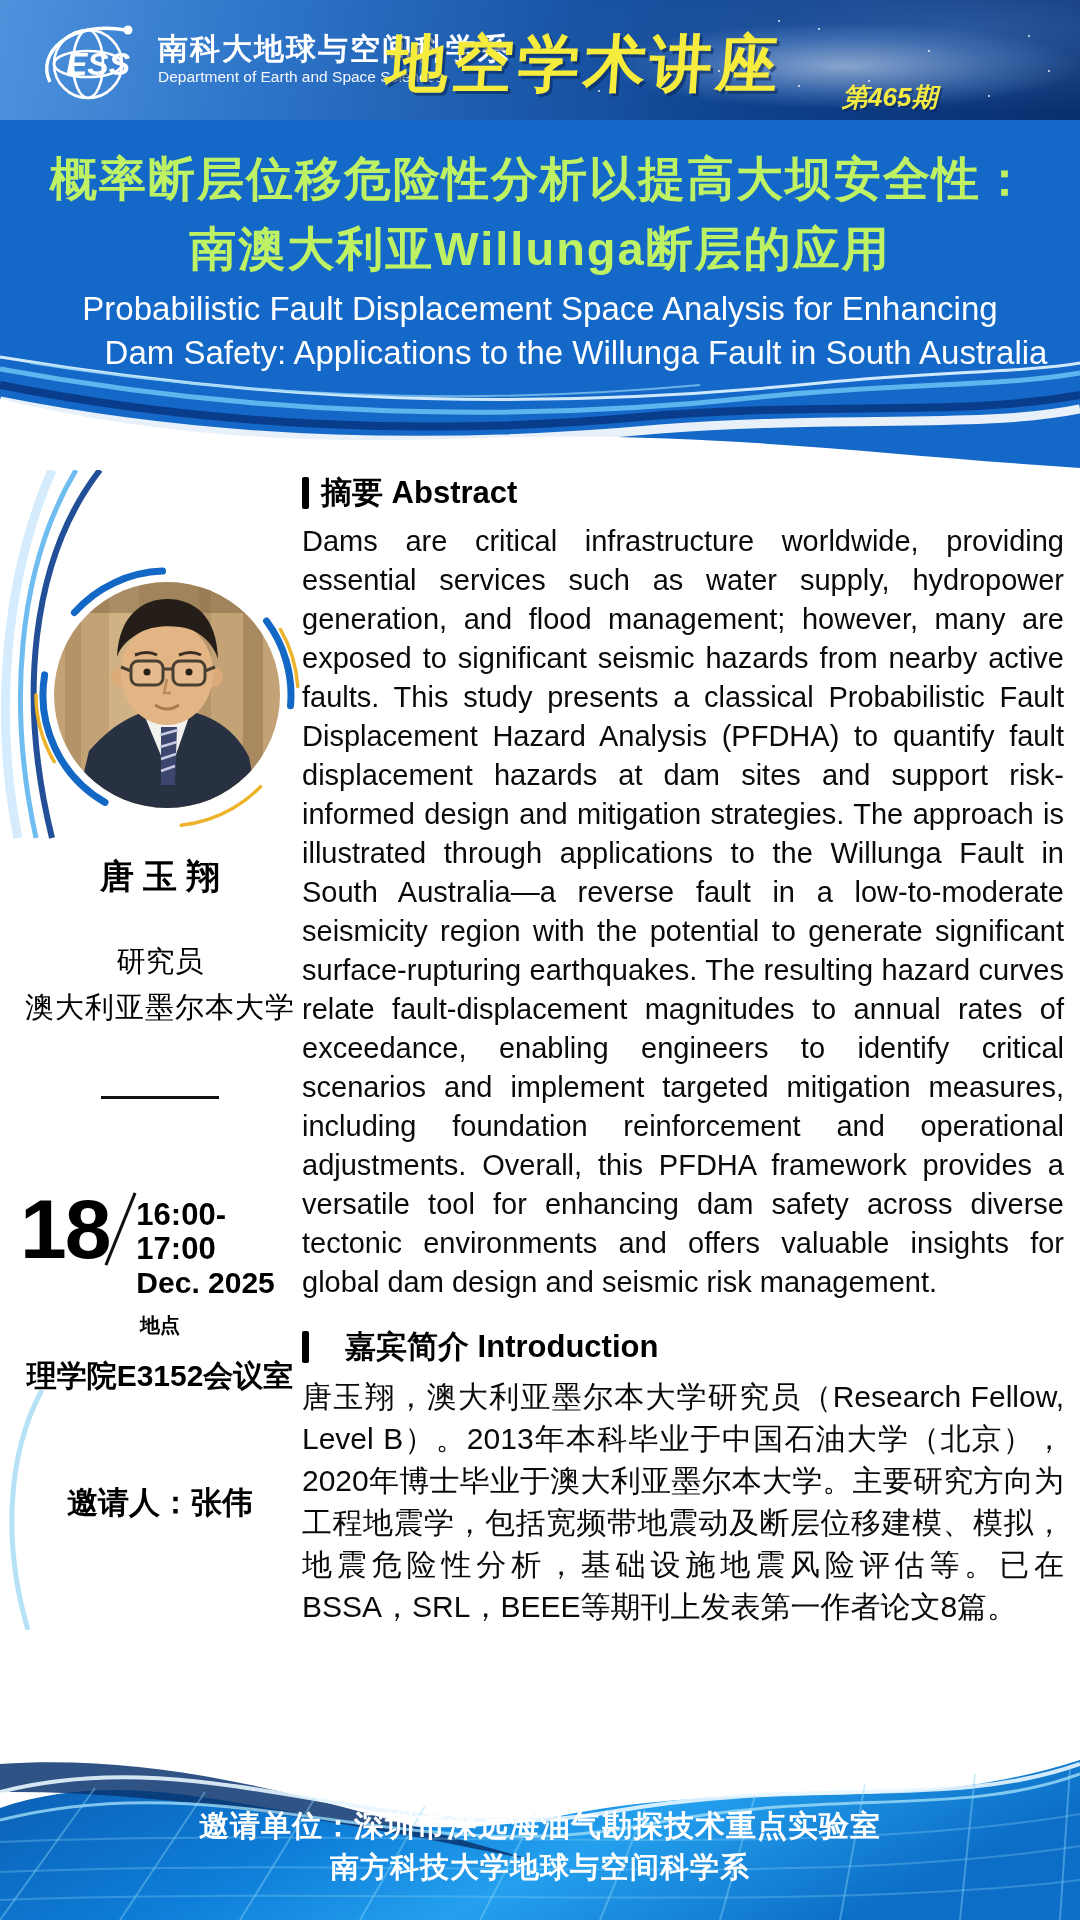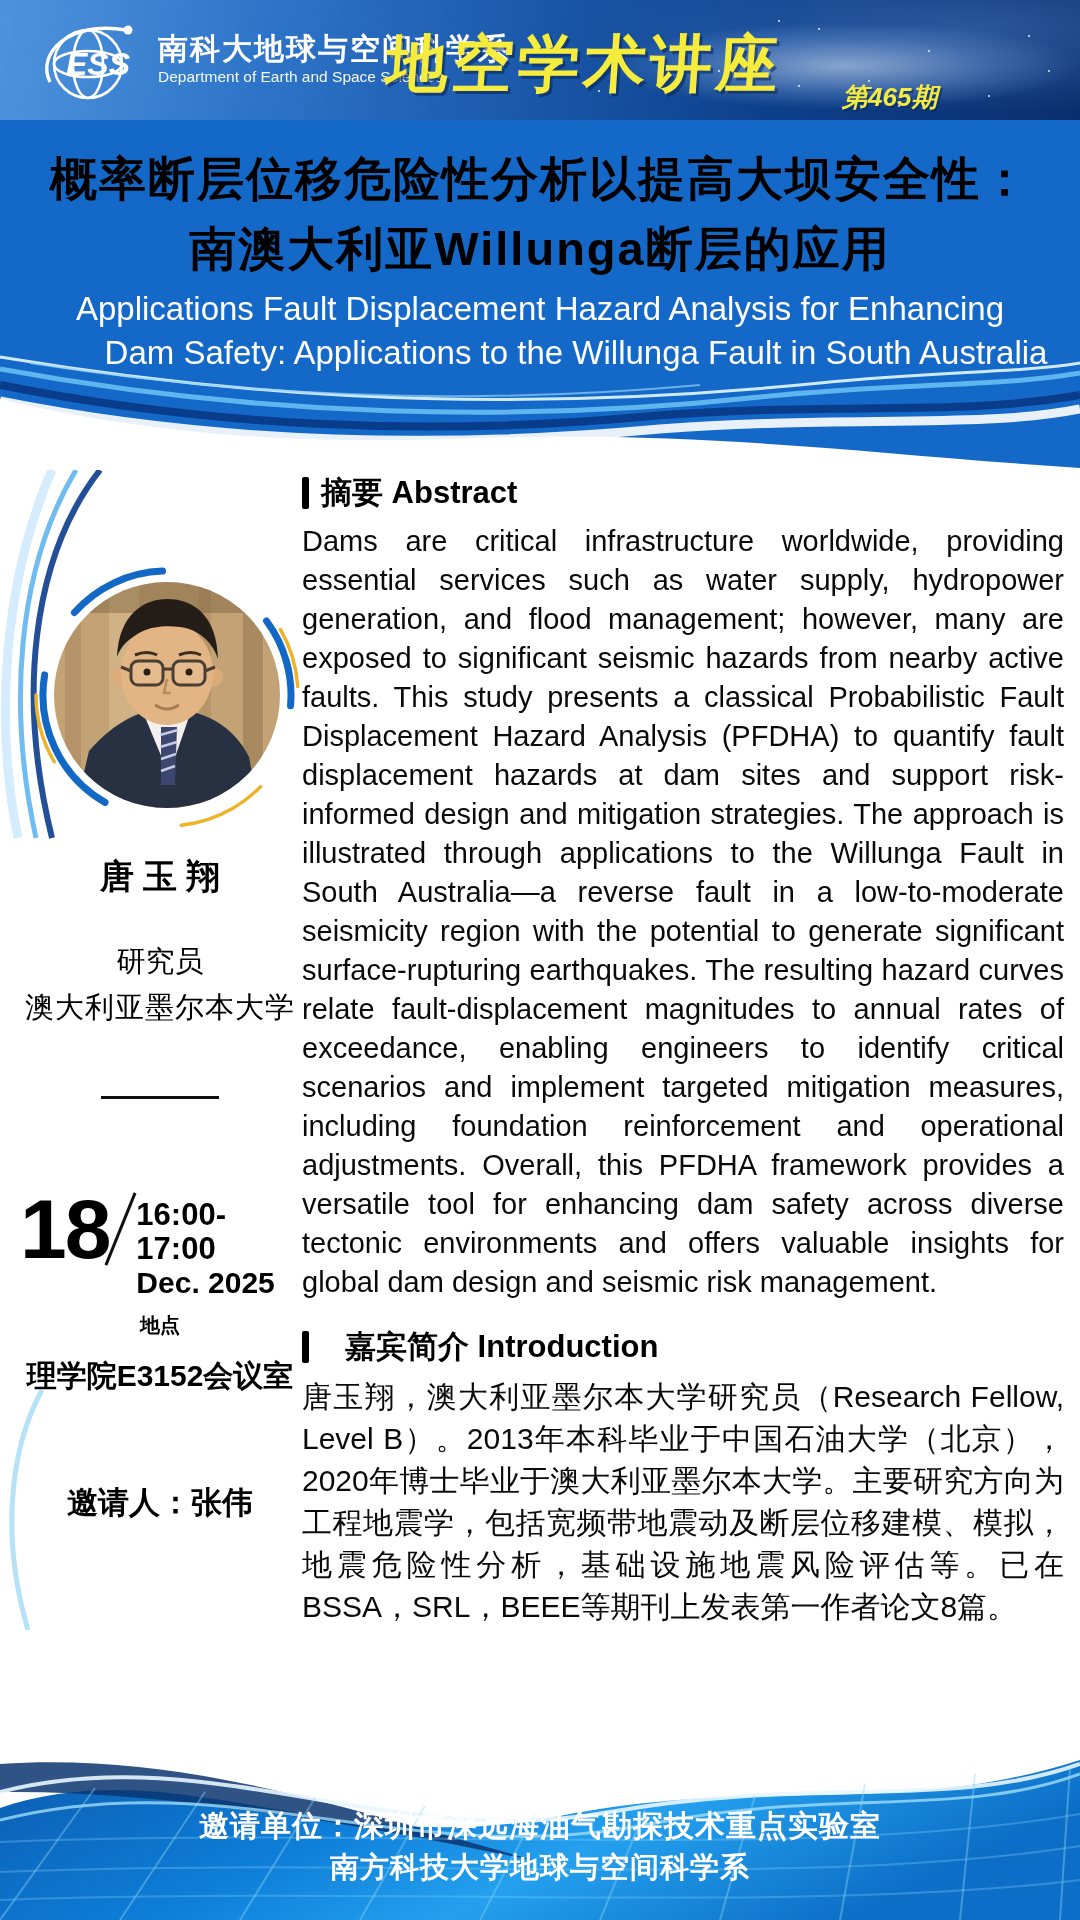--- a/index.html
+++ b/index.html
@@ -33,21 +33,21 @@
     position:absolute;left:832px;top:38px;font-size:37px;font-weight:bold;font-style:italic;
     color:#f3ea44;font-family:"Liberation Serif","DejaVu Serif",serif;letter-spacing:1px;
     text-shadow:2px 2px 0 rgba(8,34,84,.5);
   }
   .issue{
     position:absolute;left:842px;top:80px;font-size:26px;font-weight:bold;font-style:italic;color:#f3ea44;
     text-shadow:2px 2px 0 rgba(8,34,84,.5);
   }
   
   .title-band{position:absolute;top:120px;left:0;width:1080px;height:350px;background:#1468c8;}
-  .t-cn{position:absolute;width:100%;text-align:center;color:#000000;font-weight:bold;font-size:47px;letter-spacing:2px;}
+  .t-cn{position:absolute;width:100%;text-align:center;color:#bef264;font-weight:bold;font-size:47px;letter-spacing:2px;}
   .t-cn1{top:28px;} .t-cn2{top:98px;}
   .t-en{position:absolute;width:100%;text-align:center;color:#fff;font-weight:400;font-size:33px;}
   .t-en1{top:170px;} .t-en2{top:214px;padding-left:36px;}
   .wave-svg{position:absolute;left:0;bottom:0;width:1080px;height:115px;display:block;}
   
   .content{position:absolute;top:470px;left:0;width:1080px;height:1260px;background:#fff;}
   .left-swoosh{position:absolute;left:0;top:0;width:130px;height:370px;}
   .left-arc{position:absolute;left:0;top:920px;width:55px;height:240px;}
   .left-col{position:absolute;left:20px;top:0;width:280px;text-align:center;}
   .photo-wrap{position:absolute;left:14px;top:92px;width:266px;height:266px;}
@@ -103,21 +103,21 @@
         <div class="dept-en">Department of Earth and Space Sciences</div>
       </div>
     </div>
     <div class="series-cn">地空学术讲座</div>
     <div class="issue">第465期</div>
   </div>
 
   <div class="title-band">
     <div class="t-cn t-cn1">概率断层位移危险性分析以提高大坝安全性：</div>
     <div class="t-cn t-cn2">南澳大利亚Willunga断层的应用</div>
-    <div class="t-en t-en1">Applications Fault Displacement Hazard Analysis for Enhancing</div>
+    <div class="t-en t-en1">Probabilistic Fault Displacement Space Analysis for Enhancing</div>
     <div class="t-en t-en2">Dam Safety: Applications to the Willunga Fault in South Australia</div>
     <svg class="wave-svg" viewBox="0 0 1080 115" preserveAspectRatio="none">
       <path d="M0,2 C300,52 560,54 820,28 C940,16 1020,18 1080,8" stroke="#cfeafd" stroke-width="3" fill="none"></path>
       <path d="M0,14 C260,62 520,68 760,42 C900,28 1000,32 1080,18" stroke="#5fb5ee" stroke-width="5" fill="none"></path>
       <path d="M0,30 C200,70 420,82 640,62 C820,46 960,62 1080,40" stroke="#0a3c8c" stroke-width="8" fill="none"></path>
       <path d="M0,46 C220,90 440,94 660,74 C840,60 980,74 1080,54" stroke="#ffffff" stroke-width="9" opacity="0.9" fill="none"></path>
       <path d="M0,44 C150,80 300,90 480,83 C700,75 880,100 1080,113 L1080,115 L0,115 Z" fill="#ffffff"></path>
       <path d="M30,8 C260,44 480,50 700,30" stroke="#8fd0f5" stroke-width="2" opacity="0.7" fill="none"></path>
     </svg>
   </div>

